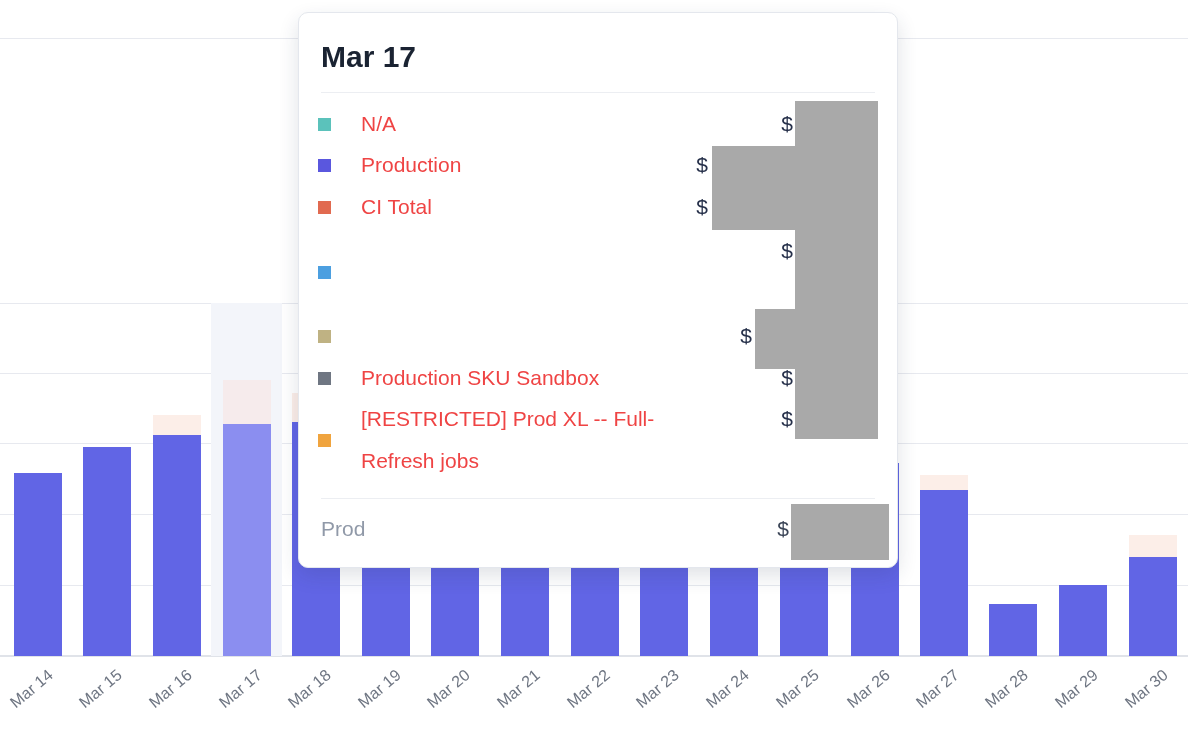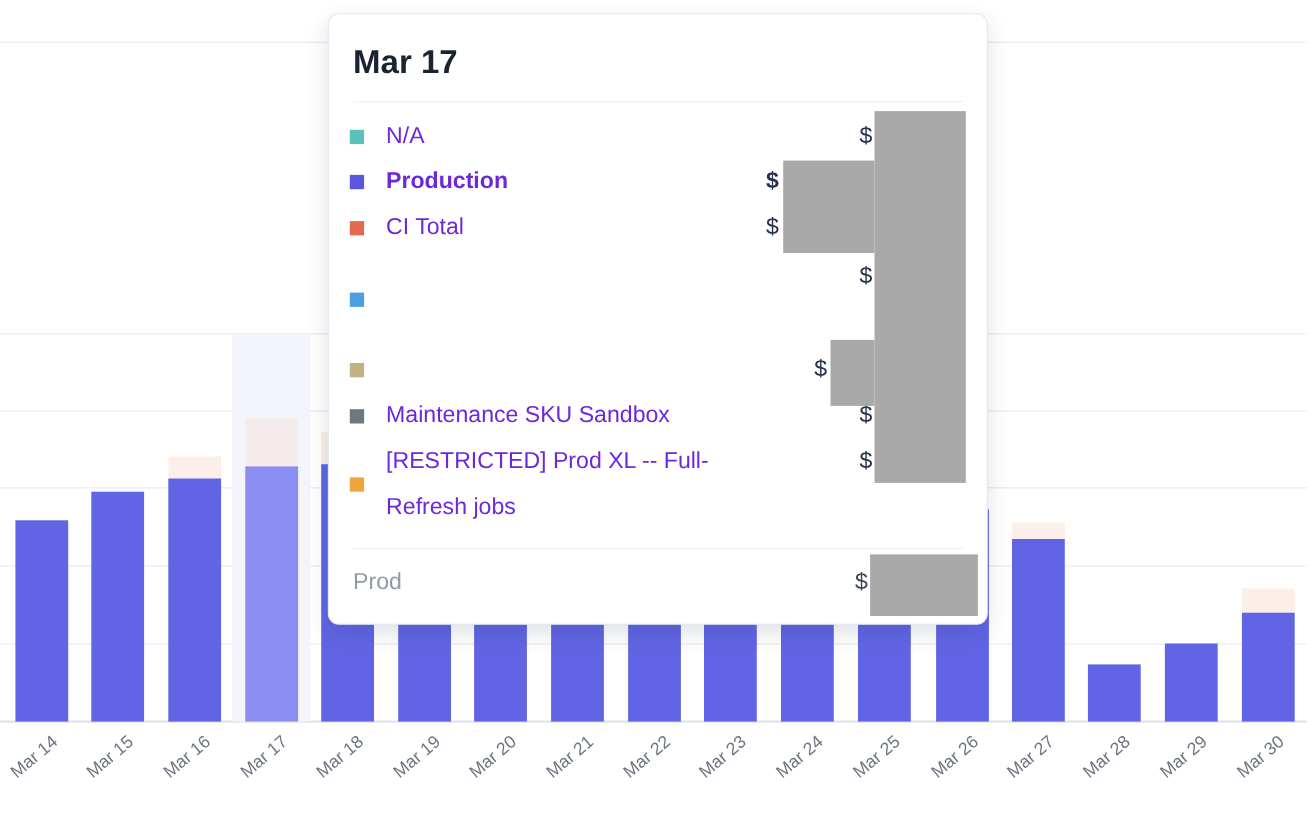--- a/index.html
+++ b/index.html
@@ -20,21 +20,21 @@
   .tooltip{
     position:absolute;left:298px;top:12px;width:600px;height:556px;
     background:#ffffff;border:1px solid #e4e7ed;border-radius:10px;
     box-shadow:0 8px 20px rgba(35,48,77,0.14);box-sizing:border-box;z-index:10;
   }
   .tt-title{position:absolute;left:22px;top:27px;font-size:30px;font-weight:700;color:#1a2332;}
   .tt-sep{position:absolute;left:22px;right:22px;height:1px;background:#eceef2;}
   .tt-row{position:absolute;left:0;width:100%;}
   .tt-swatch{position:absolute;left:19px;width:13px;height:13px;}
   .tt-label{
-    position:absolute;left:52px;max-width:370px;font-size:21px;color:#6d28d9;
+    position:absolute;left:62px;max-width:370px;font-size:21px;color:#ef4444;
     line-height:42px;white-space:pre-line;
   }
   .tt-dollar{position:absolute;top:0;font-size:21px;color:#26304a;line-height:42px;}
   .redact{position:absolute;background:#a9a9a9;}
   .tt-total-label{position:absolute;left:22px;top:495px;font-size:21px;color:#9099a8;line-height:42px;}
   .tt-total-dollar{position:absolute;top:495px;font-size:21px;color:#3b4557;line-height:42px;}
 </style>
 </head>
 <body>
 
@@ -126,41 +126,41 @@
 
   <div class="tooltip">
     <div class="tt-title">Mar 17</div>
     <div class="tt-sep" id="tt-sep-1" style="top: 79px;"></div>
     <div id="tt-rows">
         <div class="tt-row" style="top: 90px; height: 42px;">
           <div class="tt-swatch" style="background: rgb(91, 194, 187); top: 14.5px;"></div>
           <div class="tt-label">N/A</div>
           <div class="tt-dollar" style="right: 104px;">$</div>
         </div>
-        <div class="tt-row" style="top: 131px; height: 42px; font-weight: bold;">
+        <div class="tt-row" style="top: 131px; height: 42px;">
           <div class="tt-swatch" style="background: rgb(90, 87, 222); top: 14.5px;"></div>
           <div class="tt-label">Production</div>
           <div class="tt-dollar" style="right: 189px;">$</div>
         </div>
         <div class="tt-row" style="top: 173px; height: 42px;">
           <div class="tt-swatch" style="background: rgb(225, 106, 80); top: 14.5px;"></div>
           <div class="tt-label">CI Total</div>
           <div class="tt-dollar" style="right: 189px;">$</div>
         </div>
         <div class="tt-row" style="top: 217px; height: 84px;">
           <div class="tt-swatch" style="background: rgb(76, 159, 224); top: 35.5px;"></div>
           <div class="tt-dollar" style="right: 104px;">$</div>
         </div>
         <div class="tt-row" style="top: 302px; height: 42px;">
           <div class="tt-swatch" style="background: rgb(191, 178, 131); top: 14.5px;"></div>
           <div class="tt-dollar" style="right: 145px;">$</div>
         </div>
         <div class="tt-row" style="top: 344px; height: 42px;">
           <div class="tt-swatch" style="background: rgb(111, 118, 130); top: 14.5px;"></div>
-          <div class="tt-label">Maintenance SKU Sandbox</div>
+          <div class="tt-label">Production SKU Sandbox</div>
           <div class="tt-dollar" style="right: 104px;">$</div>
         </div>
         <div class="tt-row" style="top: 385px; height: 84px;">
           <div class="tt-swatch" style="background: rgb(240, 164, 62); top: 35.5px;"></div>
           <div class="tt-label">[RESTRICTED] Prod XL -- Full-
 Refresh jobs</div>
           <div class="tt-dollar" style="right: 104px;">$</div>
         </div>
       </div>
     <div class="tt-sep" id="tt-sep-2" style="top: 485px;"></div>

